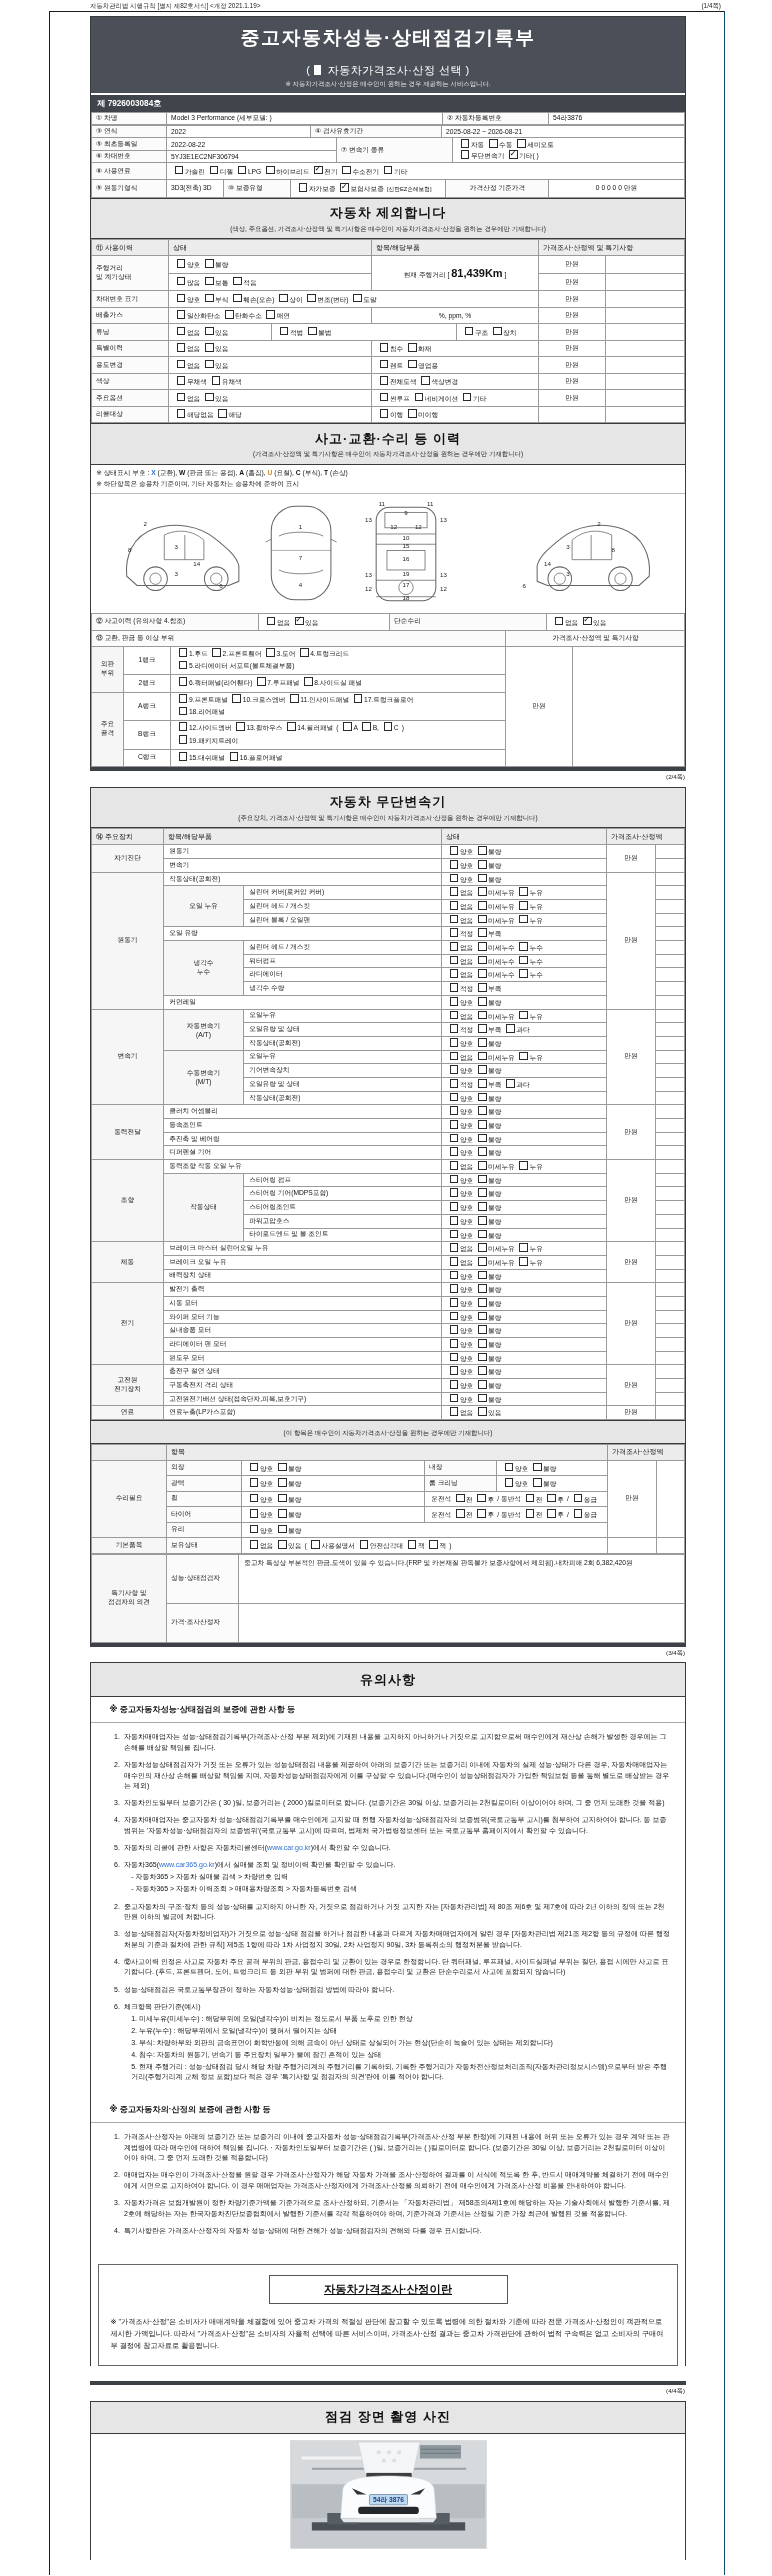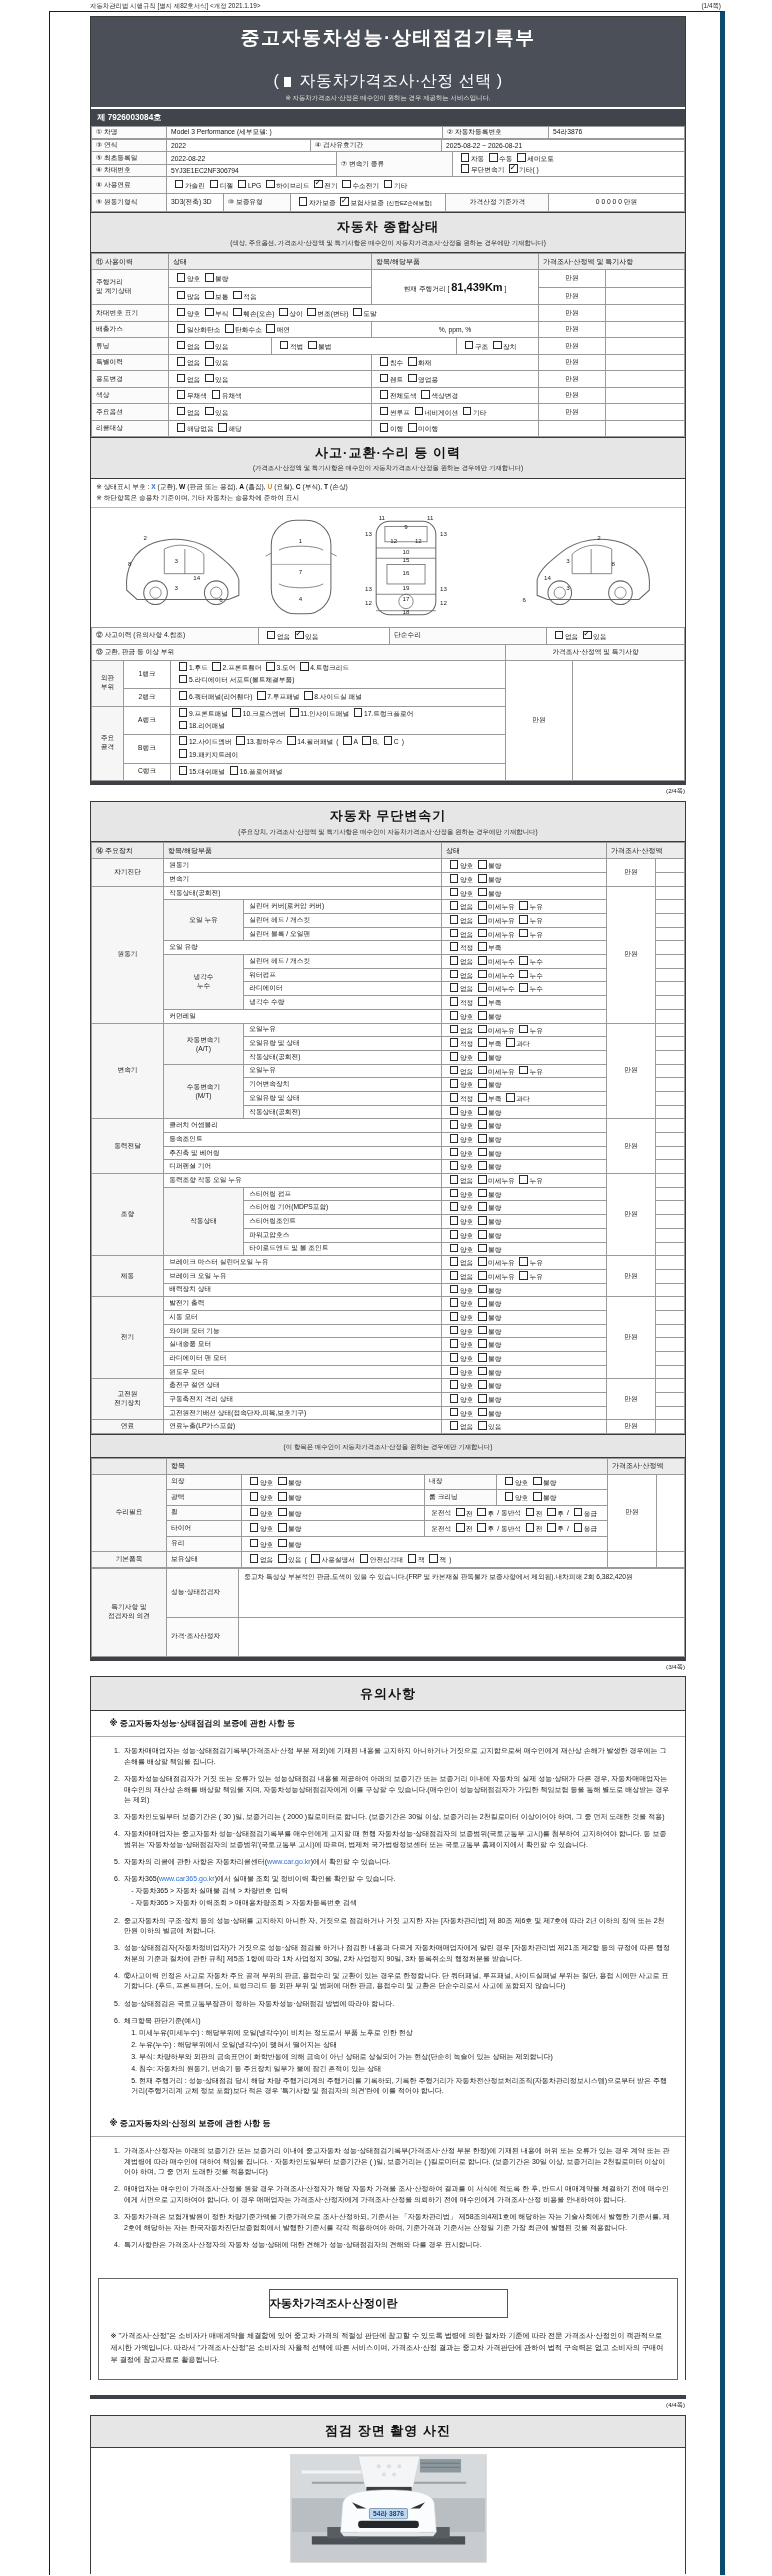--- a/index.html
+++ b/index.html
@@ -1,30 +1,30 @@
 <!DOCTYPE html>
 <html style="font-size:8.2px"><head>
 <meta charset="utf-8">
 <style>
   html,body{margin:0;padding:0;}
   body{width:773px;height:2576px;overflow:hidden;position:relative;background:#fff;
        font-family:"Liberation Sans","DejaVu Sans",sans-serif;color:#111;}
   .meta-row{position:absolute;top:1.5px;left:90px;right:52px;display:flex;
             justify-content:space-between;font-size:6.4px;color:#222;z-index:5;}
   .frame{position:absolute;left:49px;top:11.3px;width:676px;height:2564px;box-sizing:border-box;
-         border-left:1px solid #1c1c1c;border-right:5px solid #0c4a6e;border-top:1px solid #1c1c1c;}
+         border-left:1px solid #1c1c1c;border-right:1px solid #0c4a6e;border-top:1px solid #1c1c1c;}
   .content{margin:4.1px 39px 0 40px;width:596px;}
   .page{border:1px solid #3a3a3a;border-bottom:none;box-sizing:border-box;}
   .page-bar{height:4.1px;background:#3d4147;}
   .marker{text-align:right;font-size:6.2px;color:#222;padding:2.1px 1px 5.2px 0;height:15.5px;box-sizing:border-box;}
 
   
   .doc-header{background:#4b5058;color:#fff;text-align:center;padding:7.2px 0 4.1px;}
   .doc-title{font-size:19px;font-weight:bold;letter-spacing:1.5px;margin:0;}
-  .doc-sub{font-size:16px;margin-top:20px;letter-spacing:0.5px;}
+  .doc-sub{font-size:11px;margin-top:12px;letter-spacing:0.5px;}
   .doc-sub .sq{display:inline-block;width:7.2px;height:9.3px;background:#fff;vertical-align:-1px;margin-right:3.1px;}
   .doc-note{font-size:6.4px;color:#e6e6e6;margin-top:2.6px;}
   .doc-no{background:#40454c;color:#fff;font-size:8.2px;font-weight:bold;text-align:left;
           padding:3.1px 0 3.1px 6.2px;border-top:2.1px solid #fff;}
 
   
   .band{background:#e6e6e6;text-align:center;padding:5.2px 0 4.6px;border-bottom:1px solid #3a3a3a;}
   .band .h{font-size:13px;font-weight:bold;letter-spacing:1px;}
   .band .s{font-size:6.4px;margin-top:2.6px;color:#222;}
 
@@ -70,22 +70,22 @@
   
   .notice-band{font-size:8.2px;font-weight:bold;padding:7.2px 0 7.2px 18.5px;
                border-bottom:0.5px solid #aaa;}
   .notice-list{padding:9.3px 14.4px 7.2px 15.5px;}
   .n-item{display:flex;margin:0 0 6.7px 0;font-size:7px;line-height:1.5;}
   .n-item .num{width:13.4px;flex:none;text-align:right;margin-right:4.1px;}
   .n-item .bd{flex:1;}
   .n-sub{margin:1.5px 0 0 7.2px;font-size:7px;line-height:1.5;}
   .lnk{color:#2f6fd0;}
   .pricebox-outer{border:0.5px solid #666;margin:13.4px 7.2px 15.5px;padding:10.3px 11.3px 12.4px;}
-  .pricebox-title{border:0.5px solid #555;width:237px;margin:0 auto;
-                  font-size:11.3px;font-weight:bold;padding:6.2px 0;}
+  .pricebox-title{border:0.5px solid #555;width:237px;margin:0 auto;text-align:center;
+                  font-size:11.3px;font-weight:bold;padding:6.2px 0;text-decoration:underline;}
   .pricebox-body{font-size:7.2px;line-height:1.7;margin-top:11.3px;}
 
   
   .photo-area{text-align:center;padding:6.2px 0 5.2px;}
   .photo{display:block;margin:0 auto 5.2px;border:0.5px solid #ddd;}
 
   .mileage-big{font-size:11px;font-weight:bold;}
   .opin-text{font-size:6.7px;line-height:1.6;padding:3.1px 5.2px;}
   svg text{font-family:"Liberation Sans","DejaVu Sans",sans-serif;}
 </style>
@@ -192,21 +192,21 @@
           <td class="lab" style="white-space:nowrap;">⑩ 보증유형</td>
           <td><span><span class="cb"></span><span class="olab">자가보증</span><span class="cb on"></span><span class="olab">보험사보증</span></span><span class="small-note">[신한EZ손해보험]</span></td>
           <td class="lab c">가격산정 기준가격</td>
           <td class="c">0 0 0 0 0 만원</td>
         </tr>
       </tbody>
           </table>
     </div>
 
     <div class="band" style="border-top:1px solid #3a3a3a;">
-      <div class="h">자동차 종합상태</div>
+      <div class="h">자동차 제외합니다</div>
       <div class="s">(색상, 주요옵션, 가격조사·산정액 및 특기사항은 매수인이 자동차가격조사·산정을 원하는 경우에만 기재합니다)</div>
     </div>
     <table>
       <colgroup>
             <col style="width:77px">
             <col style="width:103px">
             <col style="width:100px">
             <col style="width:85px">
             <col style="width:82px">
             <col style="width:67px">

